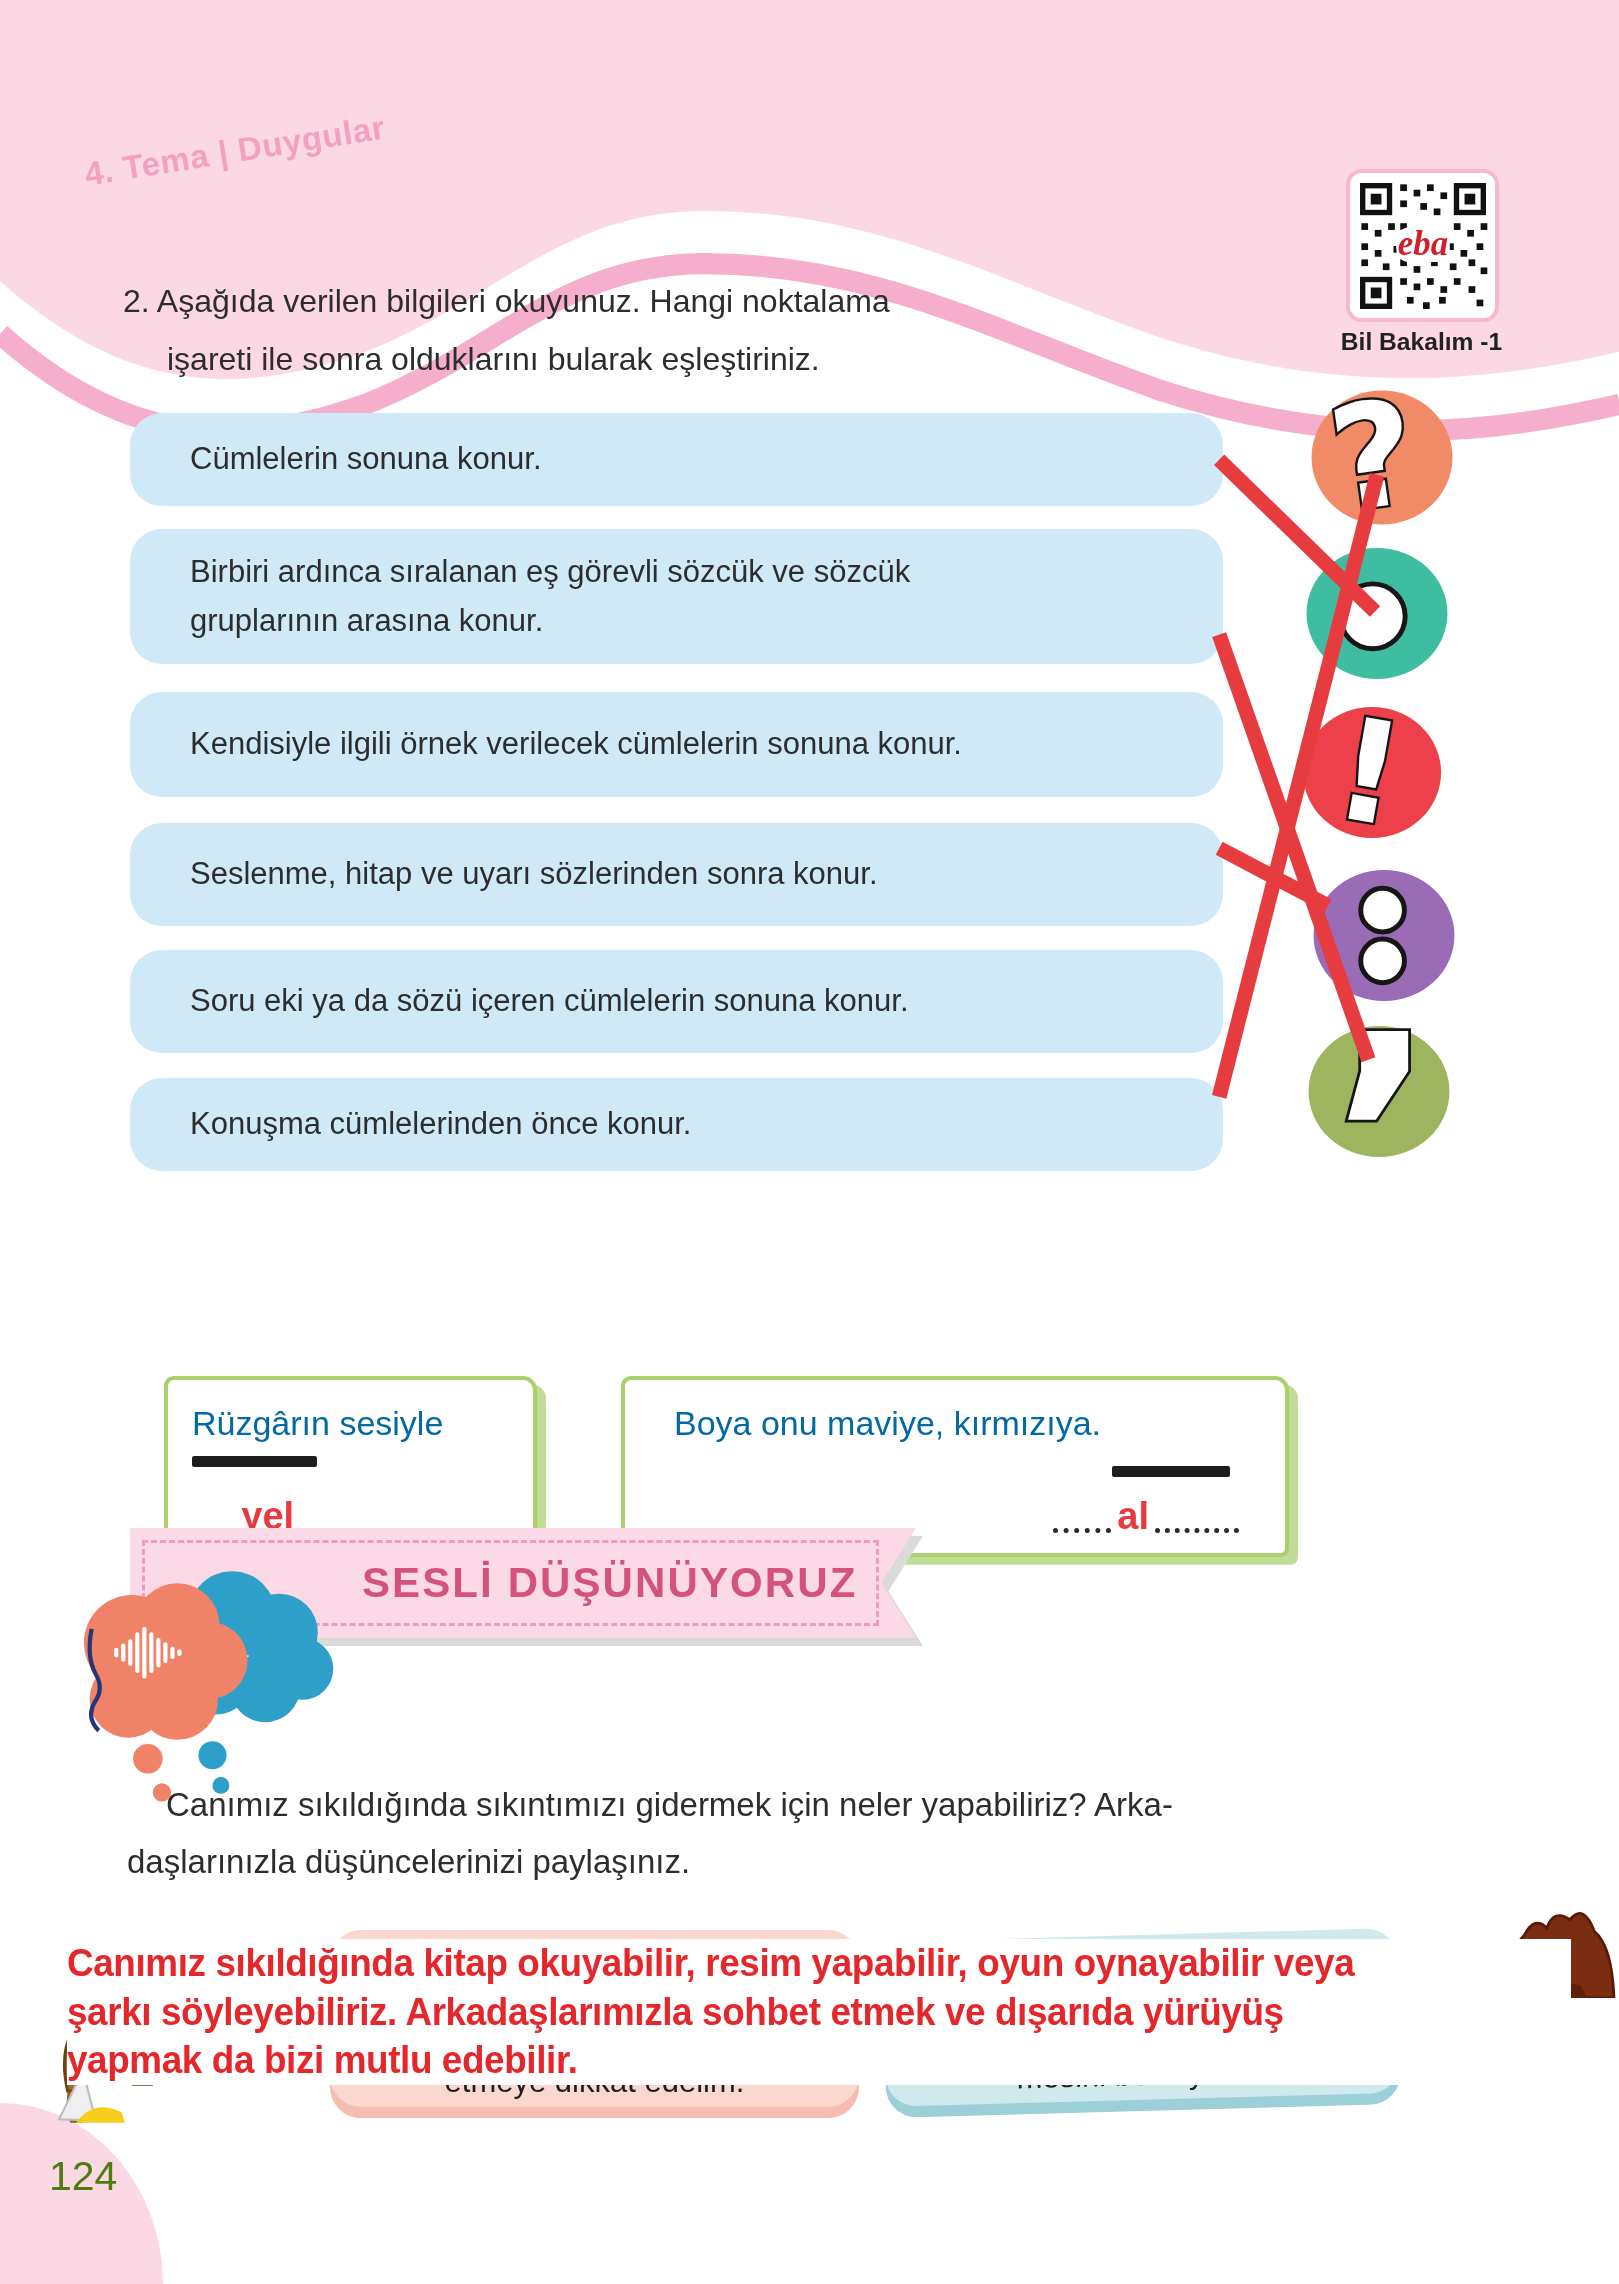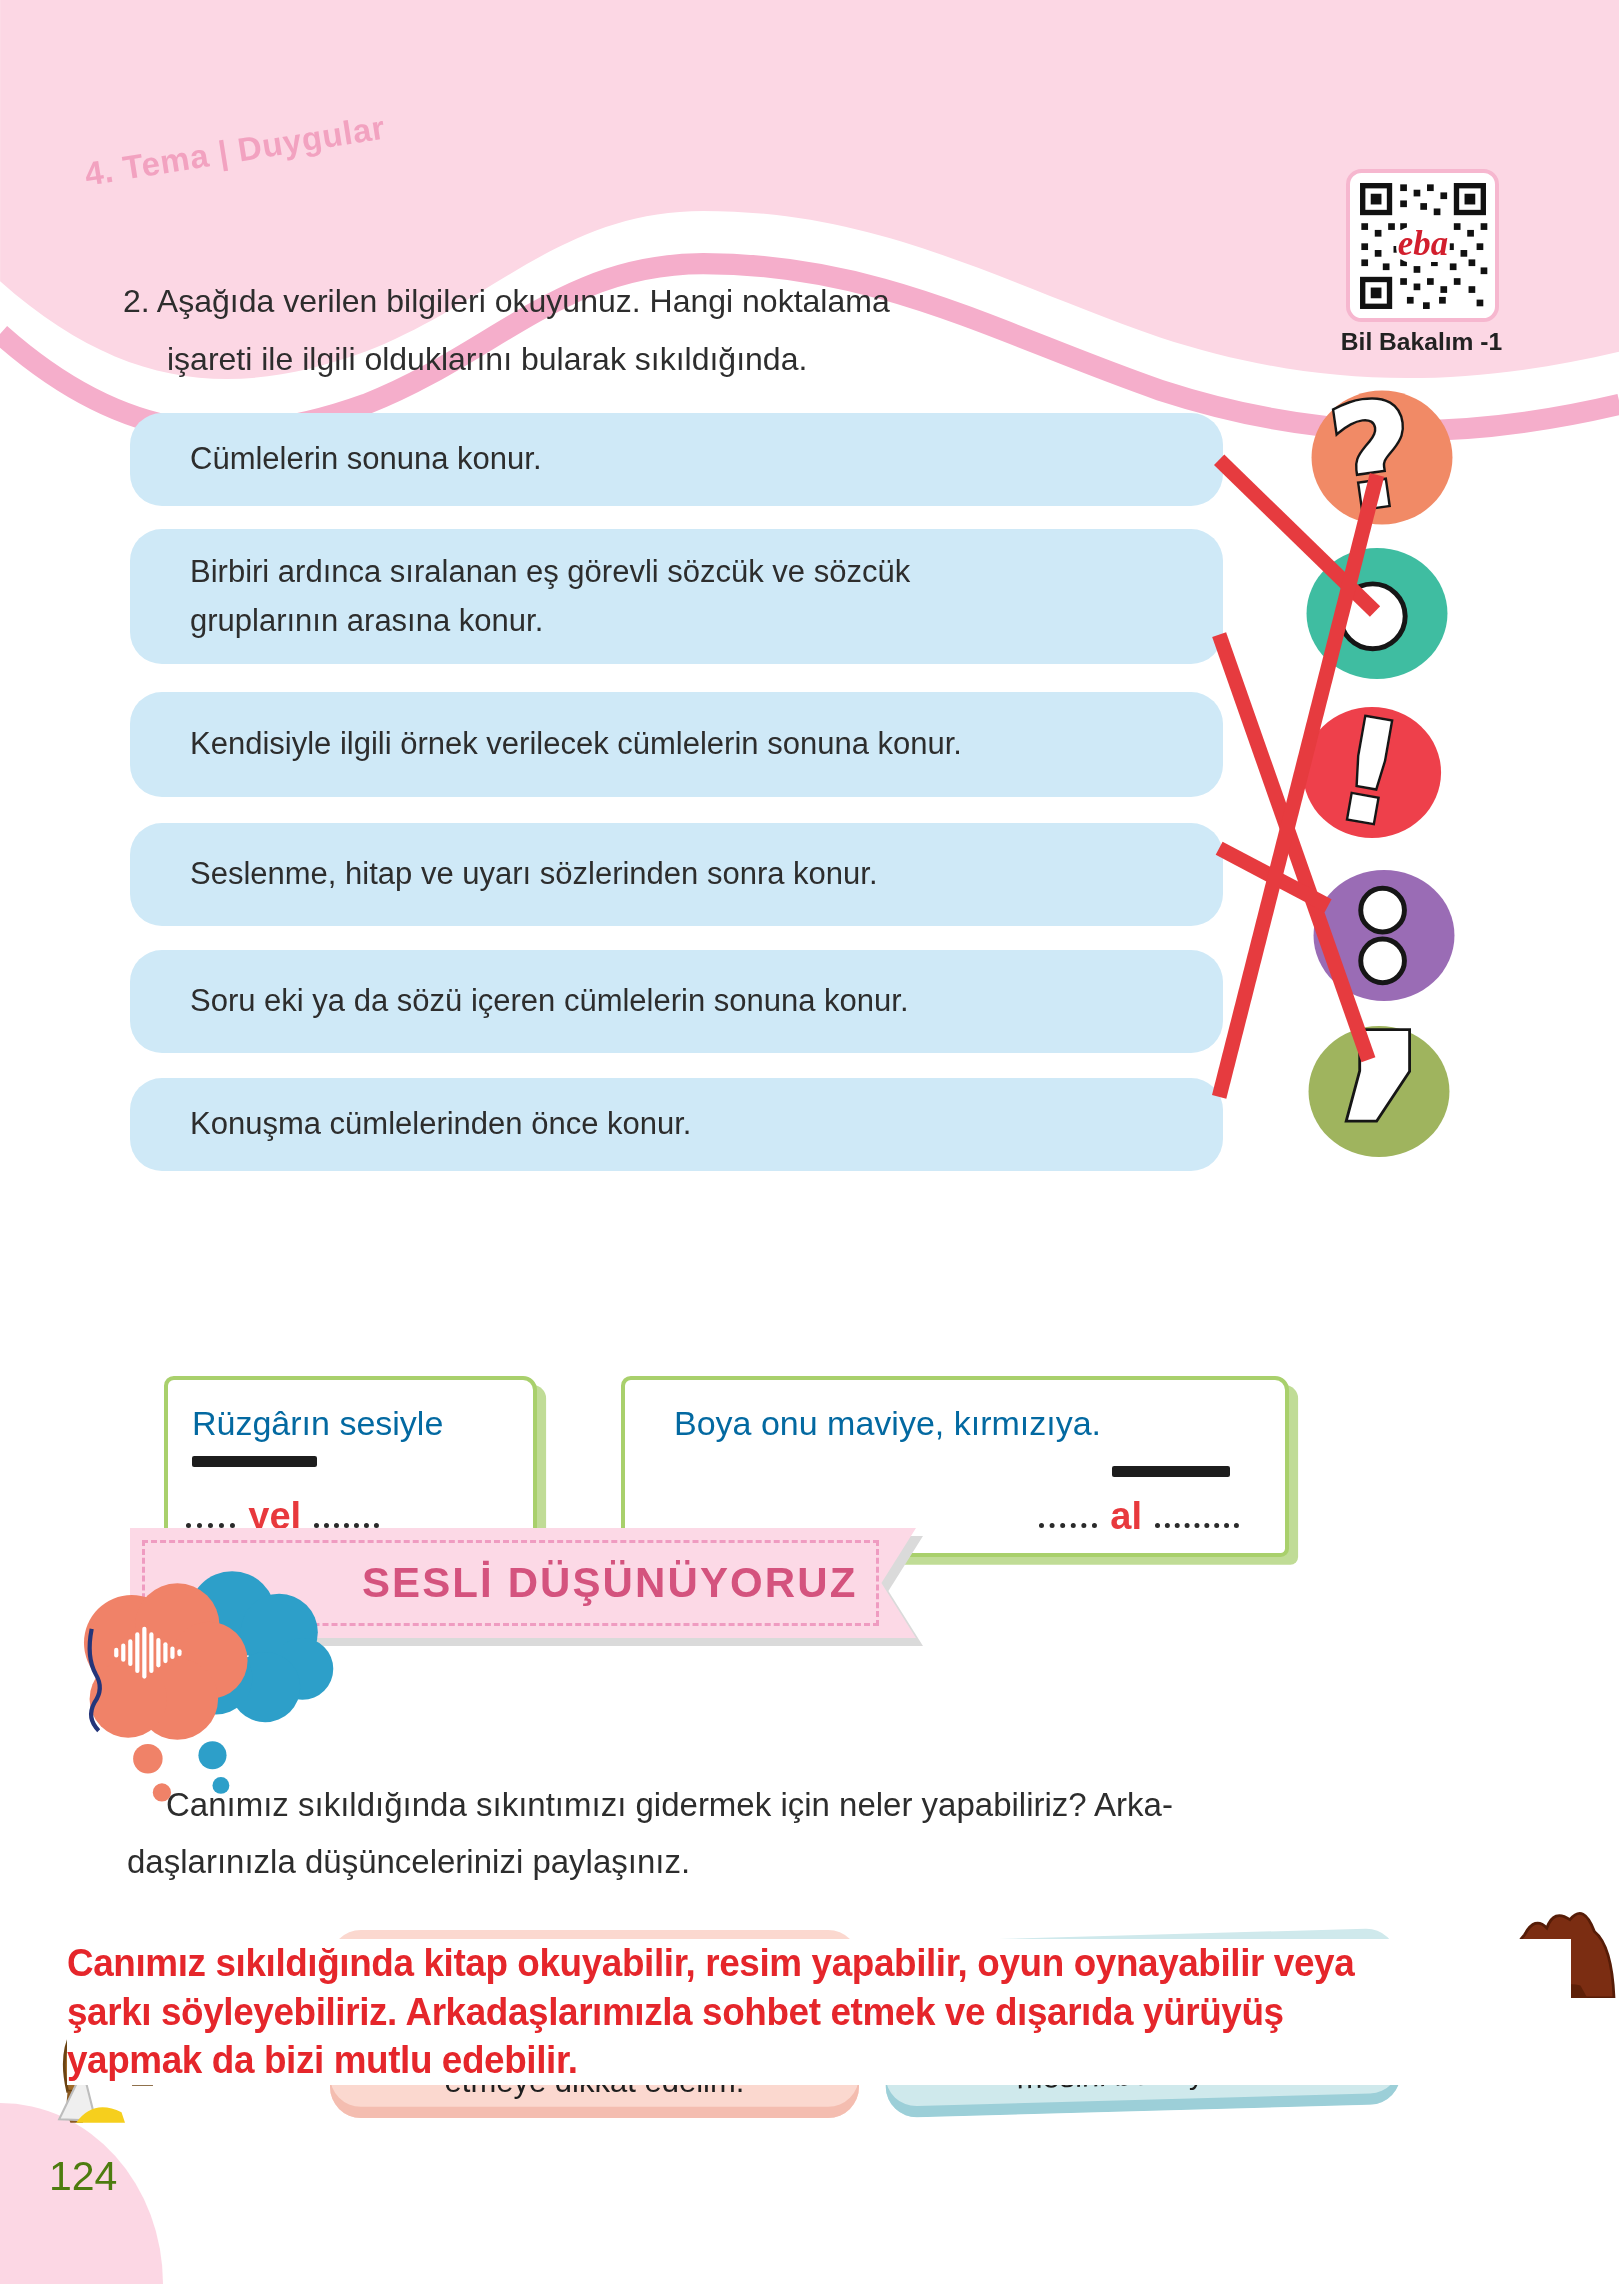--- a/index.html
+++ b/index.html
@@ -23,21 +23,21 @@
         display:flex;align-items:center;box-sizing:border-box;padding:0 28px 0 60px;
         font-size:31px;line-height:1.55;white-space:pre-line;z-index:10;}
   
   .pmark{position:absolute;width:148px;height:141px;z-index:20;}
   #match-lines{position:absolute;left:0;top:0;z-index:30;pointer-events:none;}
   
   .gcard{position:absolute;top:1376px;height:181px;background:#fff;border:4.9px solid #a9d06c;
          border-radius:9.8px 14px 8.4px 12.7px;box-shadow:9.8px 8.4px 0 -0.7px #c0dc96;box-sizing:border-box;z-index:5;}
   .gcard .verse{position:absolute;left:24px;top:24px;font-size:34px;color:#0369a1;white-space:nowrap;}
   .gcard .ubar{position:absolute;height:10.5px;background:#1d1d1d;border-radius:2.1px;}
-  .ans-row{position:absolute;bottom:19.7px;display:flex;align-items:flex-start;gap:13px;}
+  .ans-row{position:absolute;bottom:19.7px;display:flex;align-items:flex-end;gap:6px;}
   .ans-word{font-size:38px;font-weight:bold;color:#e8393d;line-height:0.9;}
   .dots{border-bottom:5.6px dotted #2a2a2a;height:24px;}
   
   .ribbon-wrap{position:absolute;left:130px;top:1528px;filter:drop-shadow(7px 8.4px 0 #dadada);z-index:6;}
   .ribbon{width:786px;height:110px;background:#fcd9e6;position:relative;
           clip-path:polygon(0 0,100% 0,95.6% 50%,100% 100%,0 100%);
           display:flex;align-items:center;box-sizing:border-box;padding-left:232px;}
   .ribbon-dash{position:absolute;inset:12px 37px 12px 12px;border:3.5px dashed #ef9cc1;}
   .ribbon-title{position:relative;font-size:42px;font-weight:bold;color:#d4537e;letter-spacing:2.1px;white-space:nowrap;}
   .bubbles-icon{position:absolute;left:65px;top:1562px;z-index:7;}
@@ -129,21 +129,21 @@
           <rect x="90" y="90" width="5" height="5"></rect>
       </g>
       <rect x="30" y="36" width="40" height="26" rx="10" fill="#fff"></rect>
       <text x="50" y="57" text-anchor="middle" font-family="Liberation Serif, serif" font-style="italic" font-weight="bold" font-size="26" fill="#d21f2e">eba</text>
     </svg>
   </div>
   <div class="qr-caption">Bil Bakalım -1</div>
 
   <div class="qtext" id="q2text">
     <div>2. Aşağıda verilen bilgileri okuyunuz. Hangi noktalama</div>
-    <div class="l2">işareti ile ilgili olduklarını bularak sıkıldığında.</div>
+    <div class="l2">işareti ile sonra olduklarını bularak eşleştiriniz.</div>
   </div>
 
   <div class="qbox" style="top:413px;height:93px;">Cümlelerin sonuna konur.</div>
   <div class="qbox" style="top:529px;height:135px;">Birbiri ardınca sıralanan eş görevli sözcük ve sözcük
 gruplarının arasına konur.</div>
   <div class="qbox" style="top:692px;height:105px;">Kendisiyle ilgili örnek verilecek cümlelerin sonuna konur.</div>
   <div class="qbox" style="top:823px;height:103px;">Seslenme, hitap ve uyarı sözlerinden sonra konur.</div>
   <div class="qbox" style="top:950px;height:103px;">Soru eki ya da sözü içeren cümlelerin sonuna konur.</div>
   <div class="qbox" style="top:1078px;height:93px;">Konuşma cümlelerinden önce konur.</div>
 

